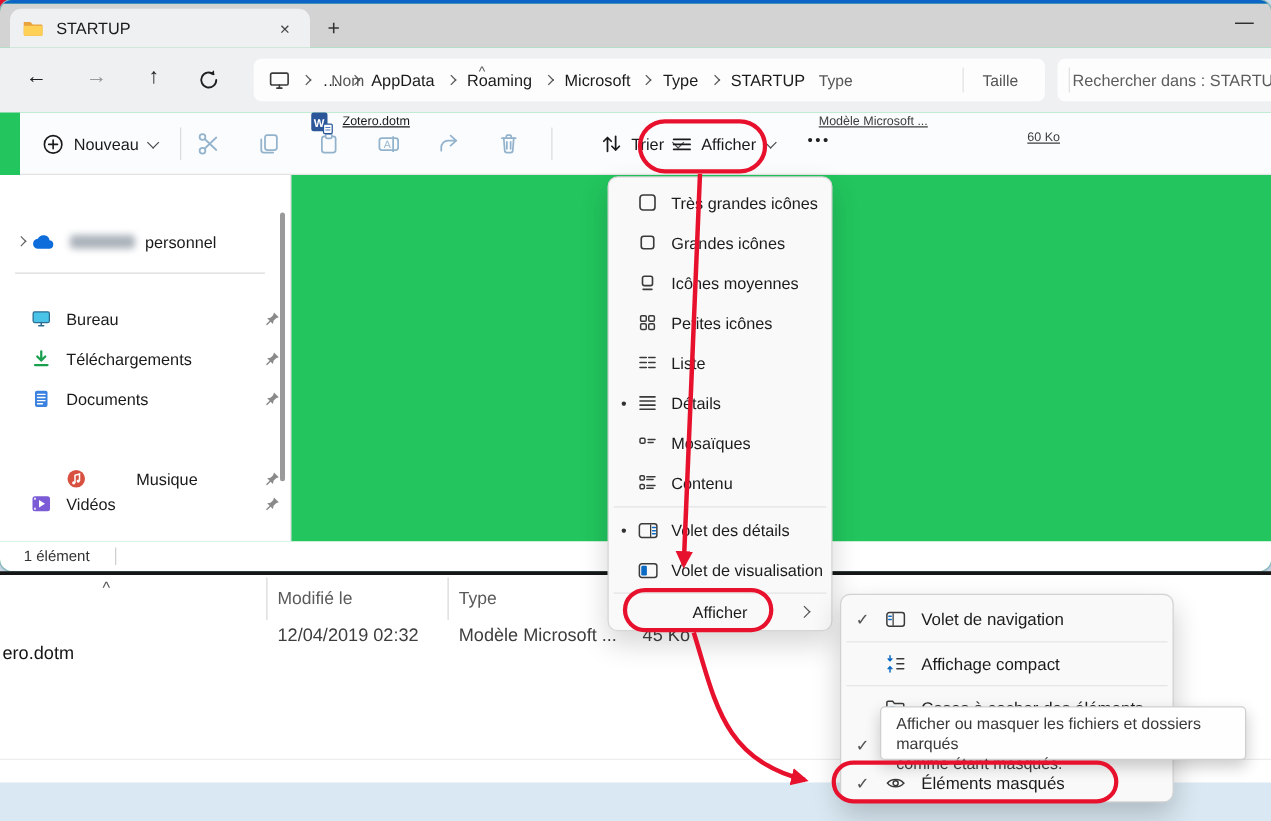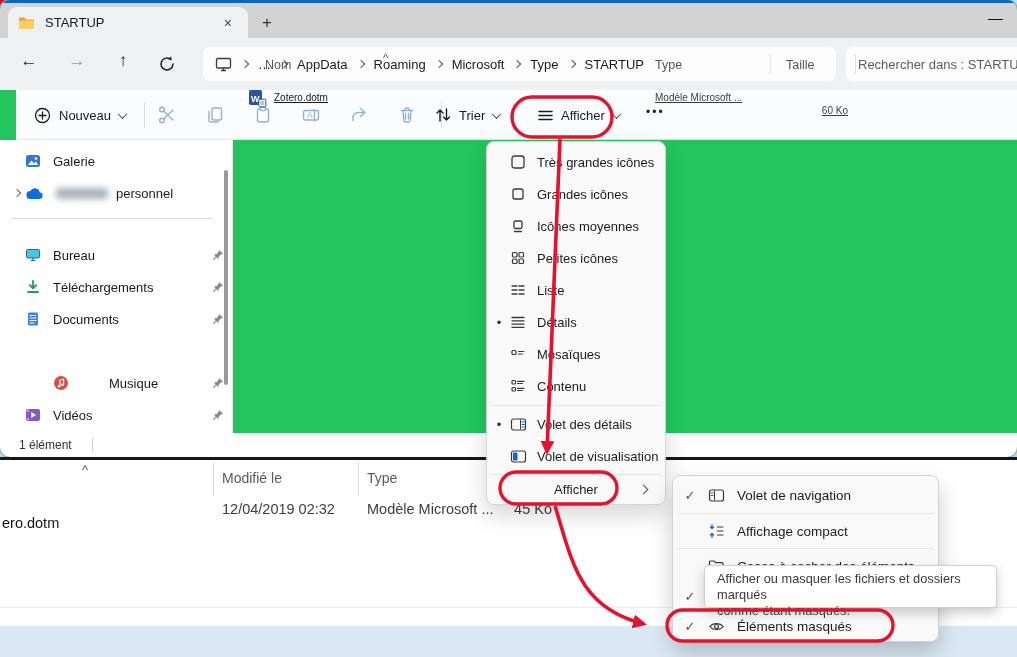--- a/index.html
+++ b/index.html
@@ -188,50 +188,41 @@
       <svg class="abs ticon" style="left:333px;" width="20" height="20" viewBox="0 0 20 20">
         <path d="M11.5,3.5 L16,7.5 L11.5,11.5 M16,7.5 H9.5 A5.5,5.5 0 0 0 4,13 v2.5" fill="none" stroke="#93b3cd" stroke-width="1.4" stroke-linecap="round" stroke-linejoin="round"></path>
       </svg>
       <svg class="abs ticon" style="left:381px;" width="20" height="20" viewBox="0 0 20 20">
         <path d="M4.5,5.5 h11 M8,5.5 V4.2 a1.2,1.2 0 0 1 1.2,-1.2 h1.6 a1.2,1.2 0 0 1 1.2,1.2 V5.5" fill="none" stroke="#93b3cd" stroke-width="1.4" stroke-linecap="round"></path>
         <path d="M6,5.5 l.8,10 a1.6,1.6 0 0 0 1.6,1.5 h3.2 a1.6,1.6 0 0 0 1.6,-1.5 l.8,-10 M8.5,8.5 v5.5 M11.5,8.5 v5.5" fill="none" stroke="#93b3cd" stroke-width="1.4" stroke-linecap="round"></path>
       </svg>
 
       <div class="abs vsep" style="left:425px;"></div>
 
-      <div class="abs tbtn" style="left:418px;">
+      <div class="abs tbtn" style="left:464px;">
         <svg width="18" height="18" viewBox="0 0 18 18">
           <path d="M6,15 V4 M3,7 L6,4 L9,7" fill="none" stroke="#1a1a1a" stroke-width="1.4" stroke-linecap="round" stroke-linejoin="round"></path>
           <path d="M12.5,3 V14 M9.5,11 L12.5,14 L15.5,11" fill="none" stroke="#1a1a1a" stroke-width="1.4" stroke-linecap="round" stroke-linejoin="round"></path>
         </svg>
         <span style="margin-left:7px;">Trier</span>
         <span class="cdown"></span>
       </div>
 
       <div class="abs tbtn" style="left:521px;">
         <svg width="17" height="15" viewBox="0 0 17 15">
           <path d="M2,3.5 h13 M2,7.5 h13 M2,11.5 h13" stroke="#1a1a1a" stroke-width="1.5" stroke-linecap="round"></path>
         </svg>
         <span style="margin-left:7px;">Afficher</span>
         <span class="cdown"></span>
       </div>
 
       <span class="abs tbtn more" style="left:630px;">•••</span>
     </div>
 
     <div class="abs sidebar">
-      <div class="abs siderow" style="top:6px;">
-        <span class="noch"></span>
-        <svg width="16" height="16" viewBox="0 0 16 16">
-          <rect x="1" y="2" width="14" height="12" rx="2.5" fill="#3178d6"></rect>
-          <path d="M3,12 L6.5,7.5 L9,10.4 L10.6,8.6 L13,11.6 V12 Z" fill="#fff"></path>
-          <circle cx="11" cy="5.6" r="1.3" fill="#fff"></circle>
-        </svg>
-        <span class="lbl">Galerie</span>
-      </div>
 
       <div class="abs siderow" style="top:38px;">
         <span class="schev"></span>
         <svg width="18" height="13" viewBox="0 0 18 13">
           <path d="M4.6,12 h8.6 a3.4,3.4 0 0 0 .5,-6.77 A5,5 0 0 0 4.3,4.0 A3.6,3.6 0 0 0 4.6,12 Z" fill="#0e6ddb"></path>
         </svg>
         <span class="blurblock"></span>
         <span class="blurlbl">personnel</span>
       </div>
 
@@ -281,21 +272,21 @@
           <path d="M7,11.2 V5.2 l3.6,-1 v5.6" fill="none" stroke="#fff" stroke-width="1.2"></path>
           <circle cx="6" cy="11.2" r="1.3" fill="#fff"></circle>
             <circle cx="9.6" cy="9.8" r="1.3" fill="#fff"></circle>
         </svg>
         <span class="lbl">Musique</span>
         <svg width="13" height="13" viewBox="0 0 13 13">
           <path d="M8.2,1 L12,4.8 L9.9,5.5 L7.8,7.6 L7.4,10.2 L5.5,8.3 L2.6,11.2 L1.8,10.4 L4.7,7.5 L2.8,5.6 L5.4,5.2 L7.5,3.1 Z" fill="#8a8a8a"></path>
         </svg>
       </div>
 
-      <div class="abs siderow" style="top:260px;">
+      <div class="abs siderow" style="top:248px;">
         <span class="noch"></span>
         <svg width="16" height="16" viewBox="0 0 16 16">
           <rect x="1" y="2" width="14" height="12" rx="2" fill="#7b5cd6"></rect>
           <path d="M6.2,5 L11,8 L6.2,11 Z" fill="#fff"></path>
           <rect x="2.2" y="3.2" width="1.6" height="1.6" fill="#fff" opacity=".8"></rect>
           <rect x="2.2" y="11.2" width="1.6" height="1.6" fill="#fff" opacity=".8"></rect>
         </svg>
         <span class="lbl">Vidéos</span>
         <svg width="13" height="13" viewBox="0 0 13 13">
           <path d="M8.2,1 L12,4.8 L9.9,5.5 L7.8,7.6 L7.4,10.2 L5.5,8.3 L2.6,11.2 L1.8,10.4 L4.7,7.5 L2.8,5.6 L5.4,5.2 L7.5,3.1 Z" fill="#8a8a8a"></path>

